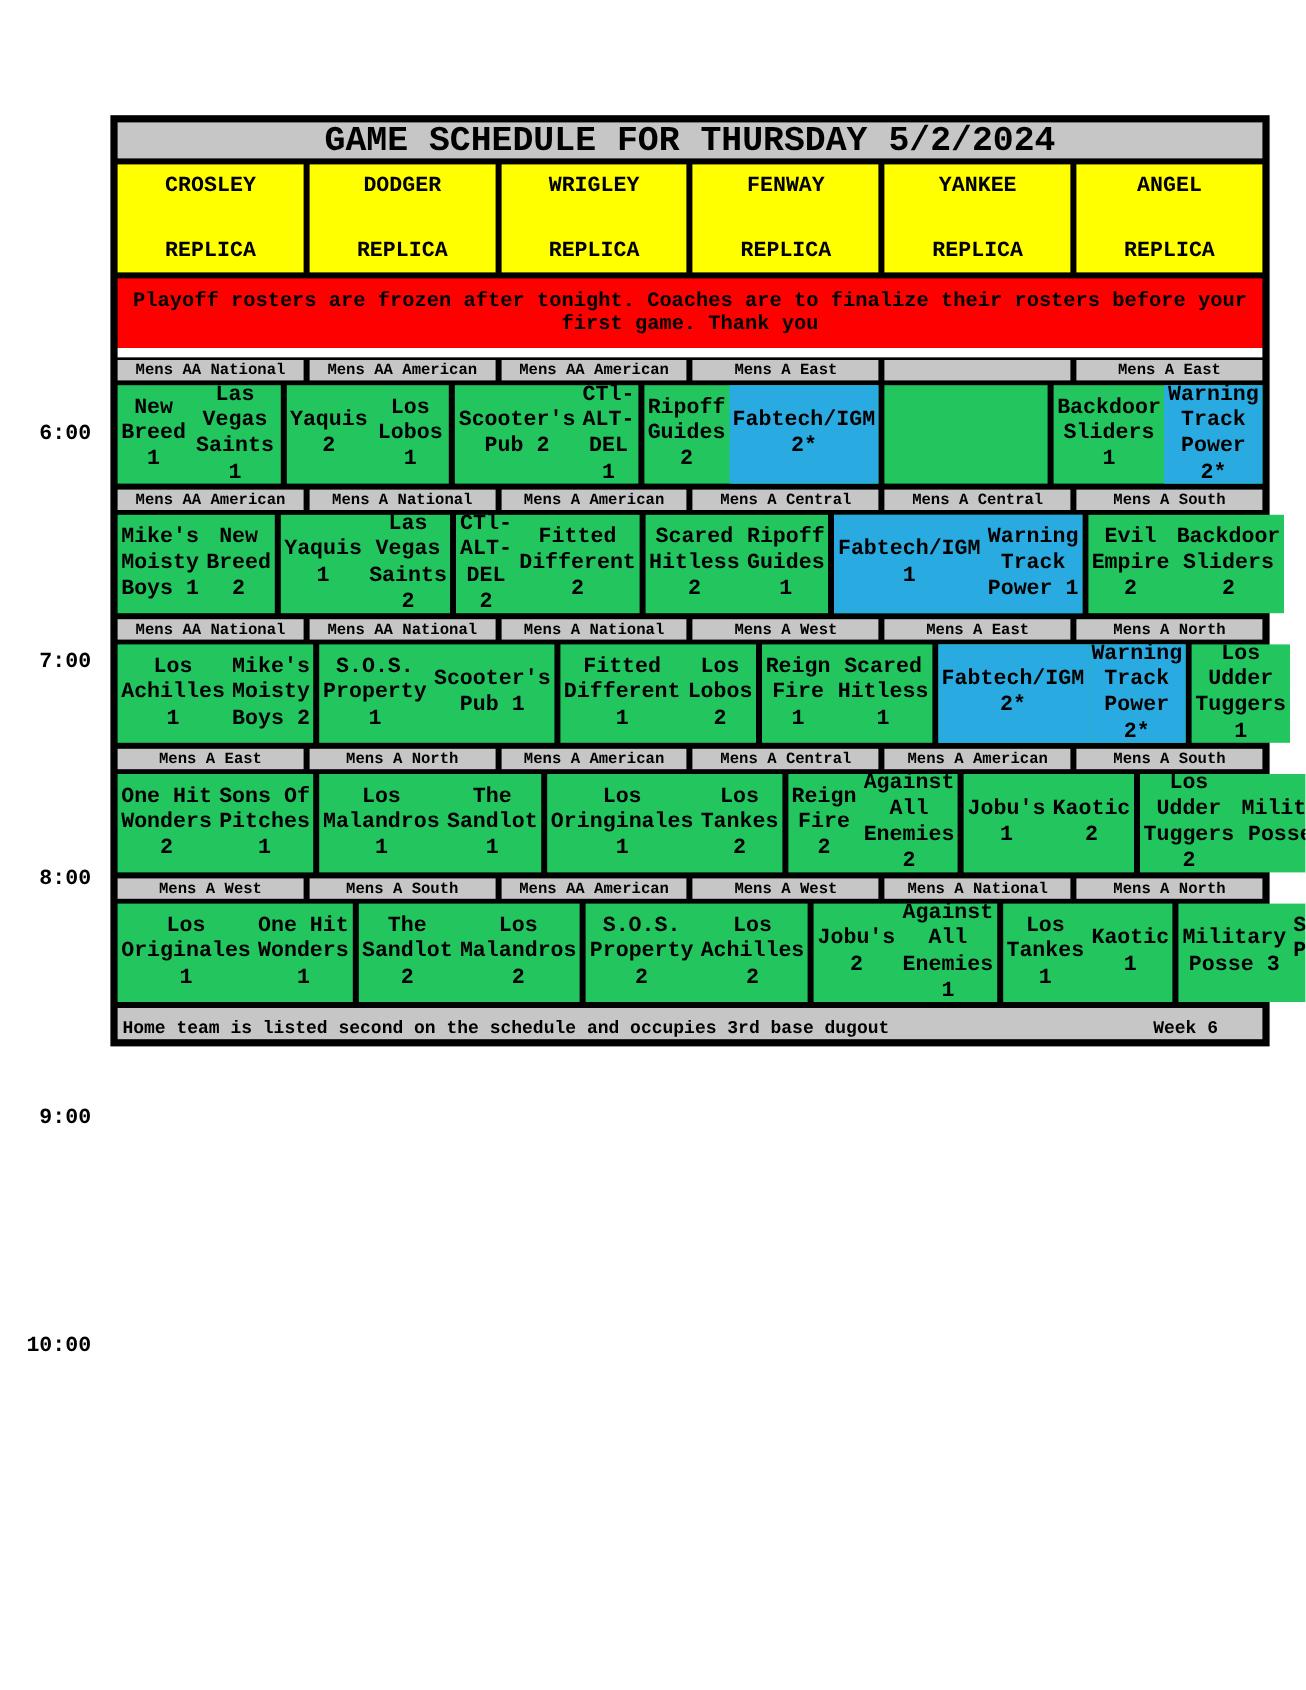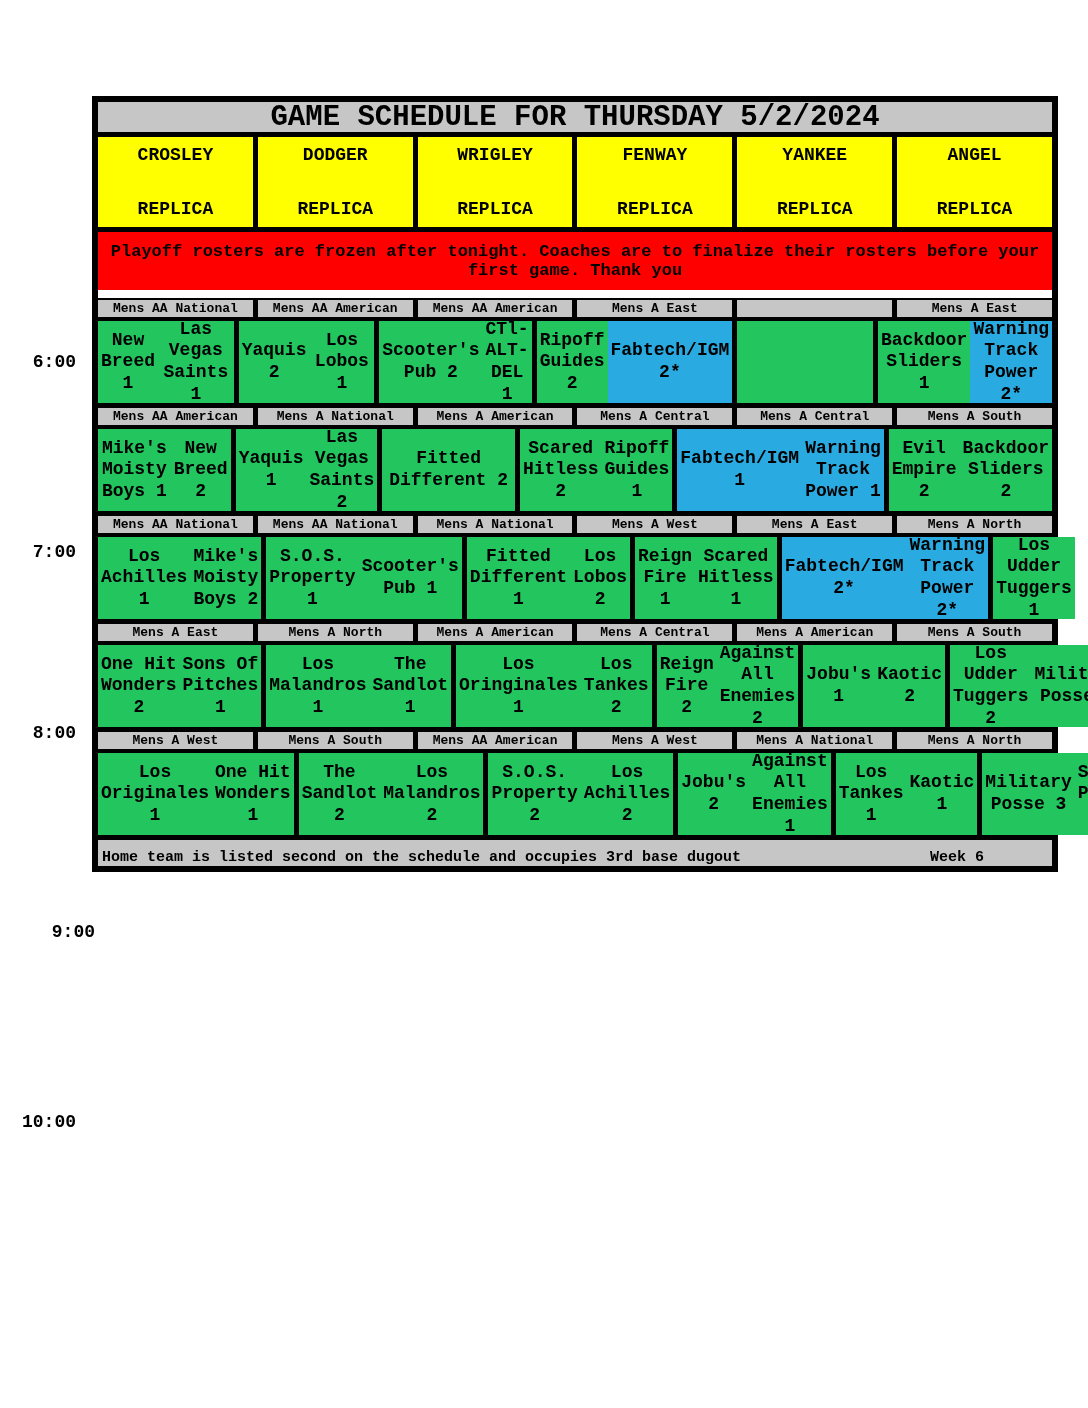--- a/index.html
+++ b/index.html
@@ -110,21 +110,21 @@
     height: 26px;
     background: #c6c6c6;
     display: flex;
     align-items: flex-end;
     justify-content: space-between;
     font-weight: bold;
     font-size: 15px;
     padding: 0 0 0 4px;
     box-sizing: border-box;
   }
-  .footer-week { margin-right: 68px; }
+  .footer-week { margin-right: 37px; }
   .time-label {
     position: absolute;
     left: 0;
     width: 84px;
     height: 82px;
     display: flex;
     align-items: center;
     justify-content: flex-end;
     padding-right: 8px;
     box-sizing: border-box;
@@ -208,20 +208,21 @@
         </div><div class="games-row">
           <div class="game-cell">
             <div class="half">Mike's Moisty Boys 1</div>
             <div class="half">New Breed 2</div>
           </div>
           <div class="game-cell">
             <div class="half">Yaquis 1</div>
             <div class="half">Las Vegas Saints 2</div>
           </div>
           <div class="game-cell">
+            <div class="half">CTl-ALT-DEL 2</div>
             <div class="half">Fitted Different 2</div>
           </div>
           <div class="game-cell">
             <div class="half">Scared Hitless 2</div>
             <div class="half">Ripoff Guides 1</div>
           </div>
           <div class="game-cell">
             <div class="half blue">Fabtech/IGM 1</div>
             <div class="half blue">Warning Track Power 1</div>
           </div>
@@ -326,15 +327,15 @@
           </div>
         </div></div>
     <div class="footer-row">
       <span class="footer-note">Home team is listed second on the schedule and occupies 3rd base dugout</span>
       <span class="footer-week">Week 6</span>
     </div>
   </div>
 <div class="time-label" style="top: 321px;">6:00</div>
     <div class="time-label" style="top: 511px;">7:00</div>
     <div class="time-label" style="top: 692px;">8:00</div>
-    <div class="time-label" style="top: 891px; margin-left: 19px;">9:00</div>
+    <div class="time-label" style="top: 891px;">9:00</div>
     <div class="time-label" style="top: 1081px;">10:00</div>
   </div>
 
 </body></html>

